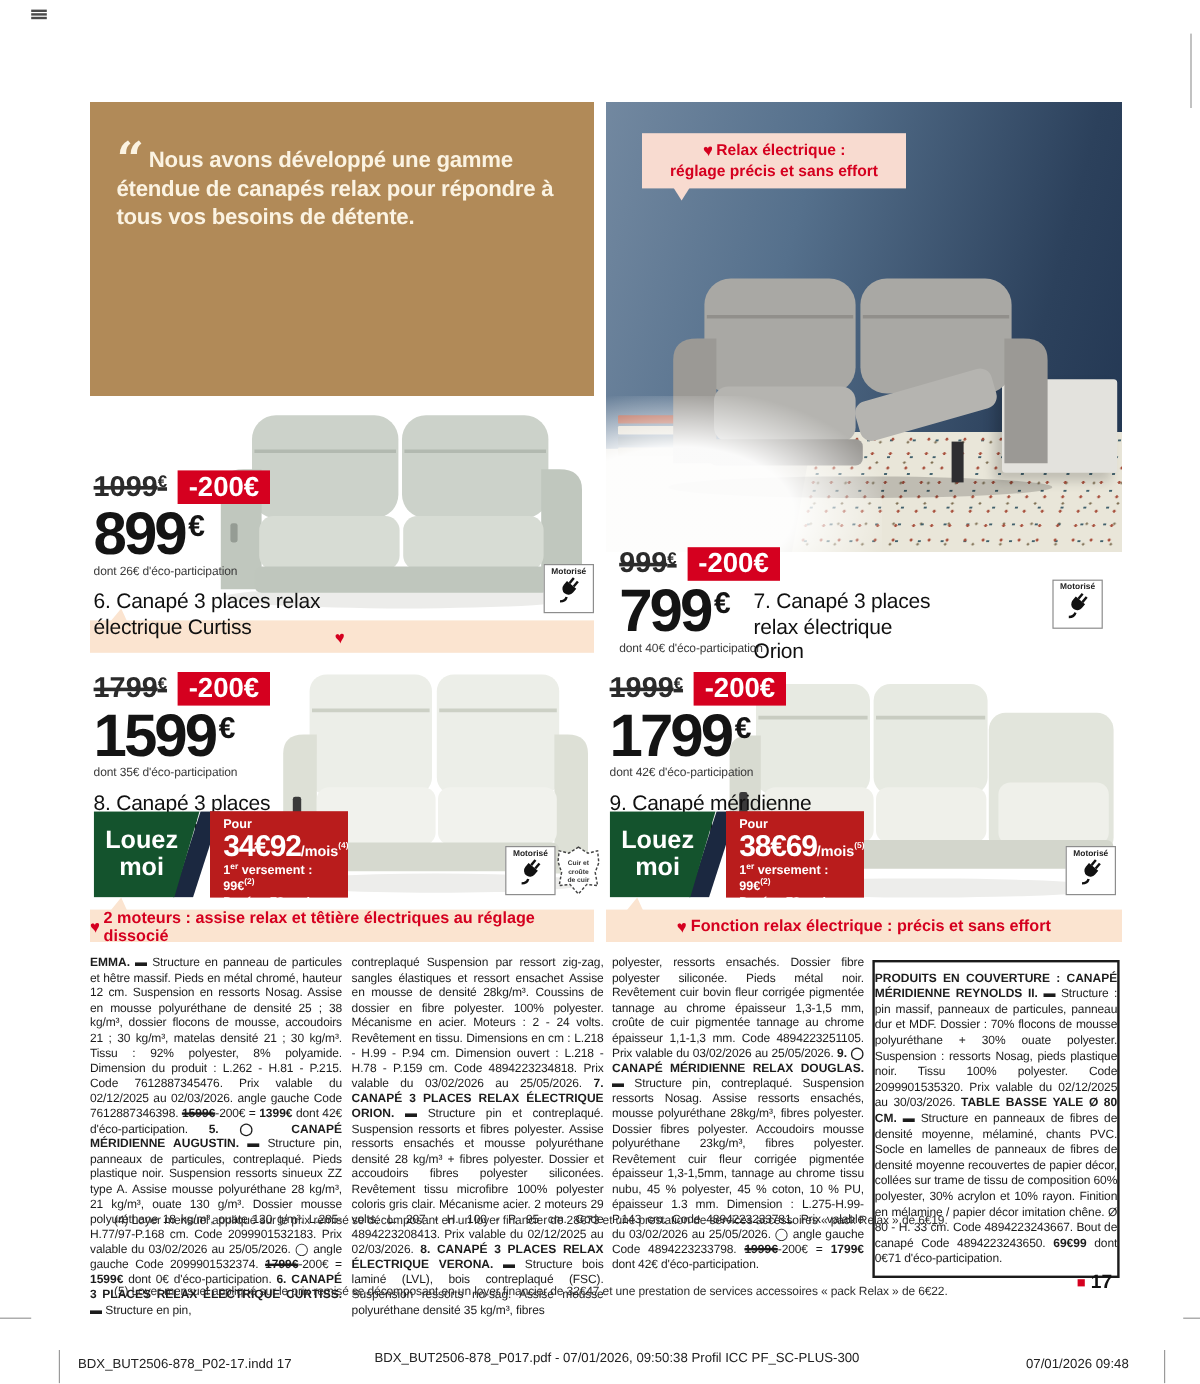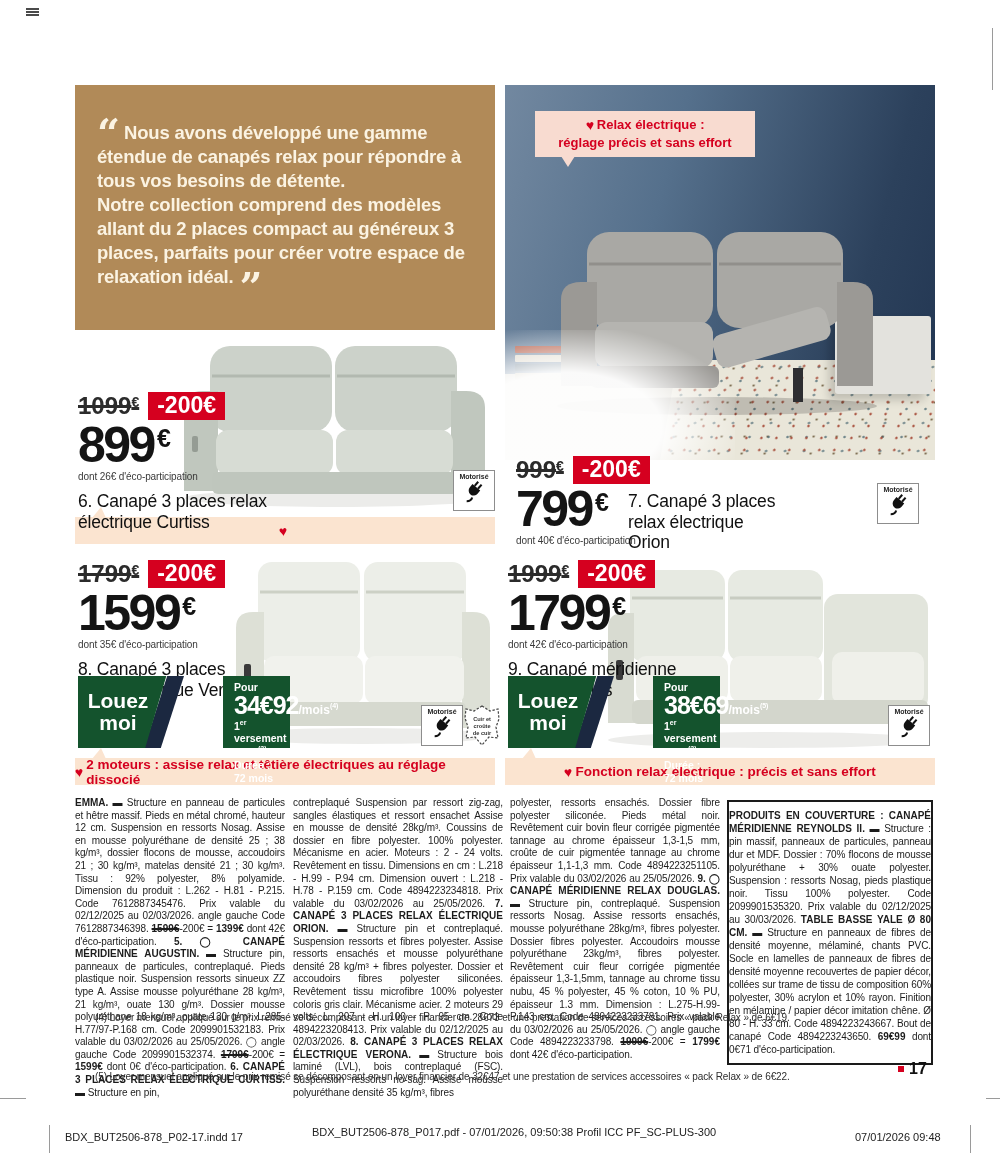--- a/index.html
+++ b/index.html
@@ -45,21 +45,21 @@
   .pname{font-size:17.5px;color:#101010;margin-top:9px;line-height:1.18;letter-spacing:-0.2px;}
 
   
   .banner{position:absolute;height:27px;background:#fbe4d0;color:#d5001f;font-weight:bold;font-size:13.5px;display:flex;align-items:center;justify-content:center;z-index:4;}
   .banner:before{content:"";position:absolute;top:-10px;left:17px;border-left:9px solid transparent;border-right:5px solid transparent;border-bottom:11px solid #fbe4d0;}
 
   
   .rent{position:absolute;width:212px;height:72px;z-index:7;color:#fff;}
   .rent .navy{position:absolute;left:66px;top:0;width:40px;height:100%;background:#1b2840;clip-path:polygon(58% 0,100% 0,42% 100%,0 100%);}
   .rent .red{position:absolute;left:0;top:0;width:96px;height:100%;background:#14532d;clip-path:polygon(0 0,92% 0,70% 100%,0 100%);display:flex;flex-direction:column;align-items:center;justify-content:center;font-weight:bold;font-size:21px;line-height:1.05;padding-right:16px;box-sizing:border-box;}
-  .rent .teal{position:absolute;left:97px;top:0;right:0;height:100%;background:#14532d;box-sizing:border-box;padding:5px 6px 5px 11px;margin-left:48px;}
+  .rent .teal{position:absolute;left:97px;top:0;right:0;height:100%;background:#b91c1c;box-sizing:border-box;padding:5px 6px 5px 11px;}
   .rent .pour{font-size:10.5px;font-weight:bold;}
   .rent .amt{font-size:25px;font-weight:800;line-height:1.02;letter-spacing:-1px;white-space:nowrap;}
   .rent .per{font-size:12px;font-weight:bold;letter-spacing:0;}
   .rent sup{font-size:7px;font-weight:bold;}
   .rent .l2,.rent .l3{font-size:10.5px;font-weight:bold;line-height:1.25;}
 
   
   .mbadge{position:absolute;width:42px;height:41px;background:#fff;border:1px solid #8d8d8d;box-sizing:border-box;display:flex;flex-direction:column;align-items:center;z-index:8;padding-top:2px;}
   .mbadge .mlab{font-size:7px;color:#1d1d1d;font-weight:bold;}
   .lbadge{position:absolute;width:40px;height:44px;z-index:8;}
@@ -84,21 +84,20 @@
 
   <div class="hamburger">
       <i></i>
       <i></i>
       <i></i>
     </div>
   <div class="cropmark" style="left:992px;top:28px;width:1px;height:62px;"></div>
 
   <section class="quote-box">
     <p><span class="qmark">“</span><span>Nous avons développé une gamme étendue de canapés relax pour répondre à tous vos besoins de détente.</span></p>
-    <p><span>Notre collection comprend des modèles allant du 2 places compact au généreux 3 places, parfaits pour créer votre espace de relaxation idéal.</span><span class="qmark close">”</span></p>
   </section>
 
   <figure class="photo7 fig" style="margin:0;">
     <div class="floor"></div>
     <div class="rug"></div>
     <div class="books">
       <i style="background:#b0543e;width:52px;"></i>
         <i style="background:#d9d3c3;width:58px;"></i>
         <i style="background:#5d7283;width:48px;"></i>
         <i style="background:#c9c2ae;width:55px;"></i>

